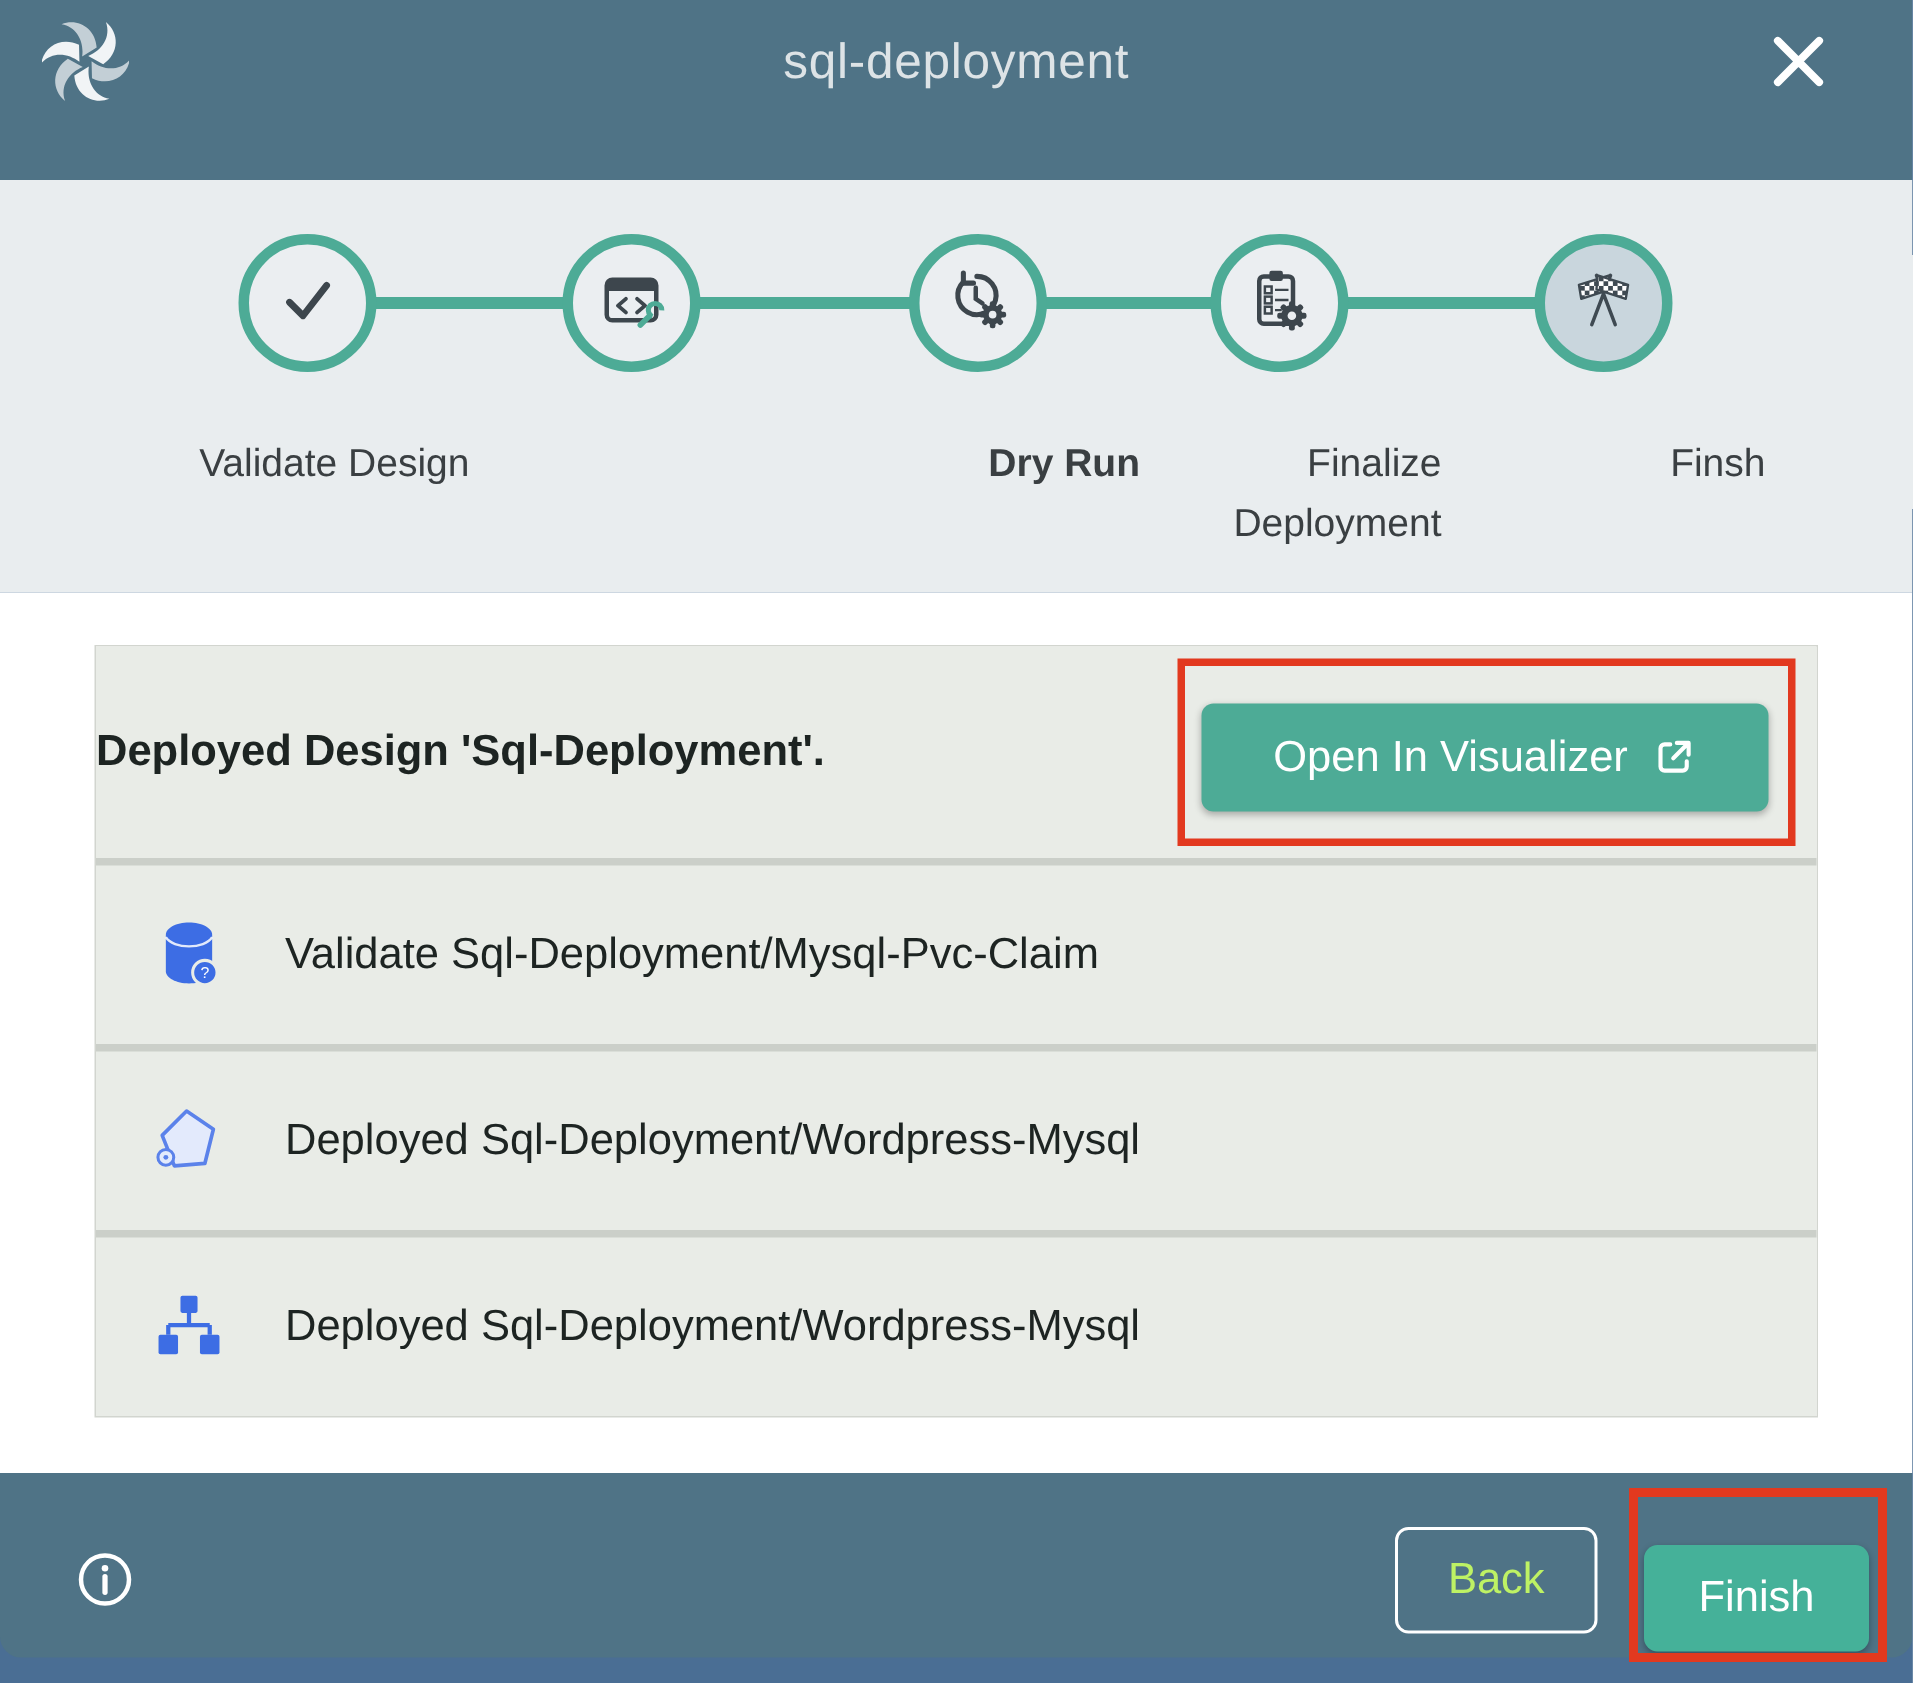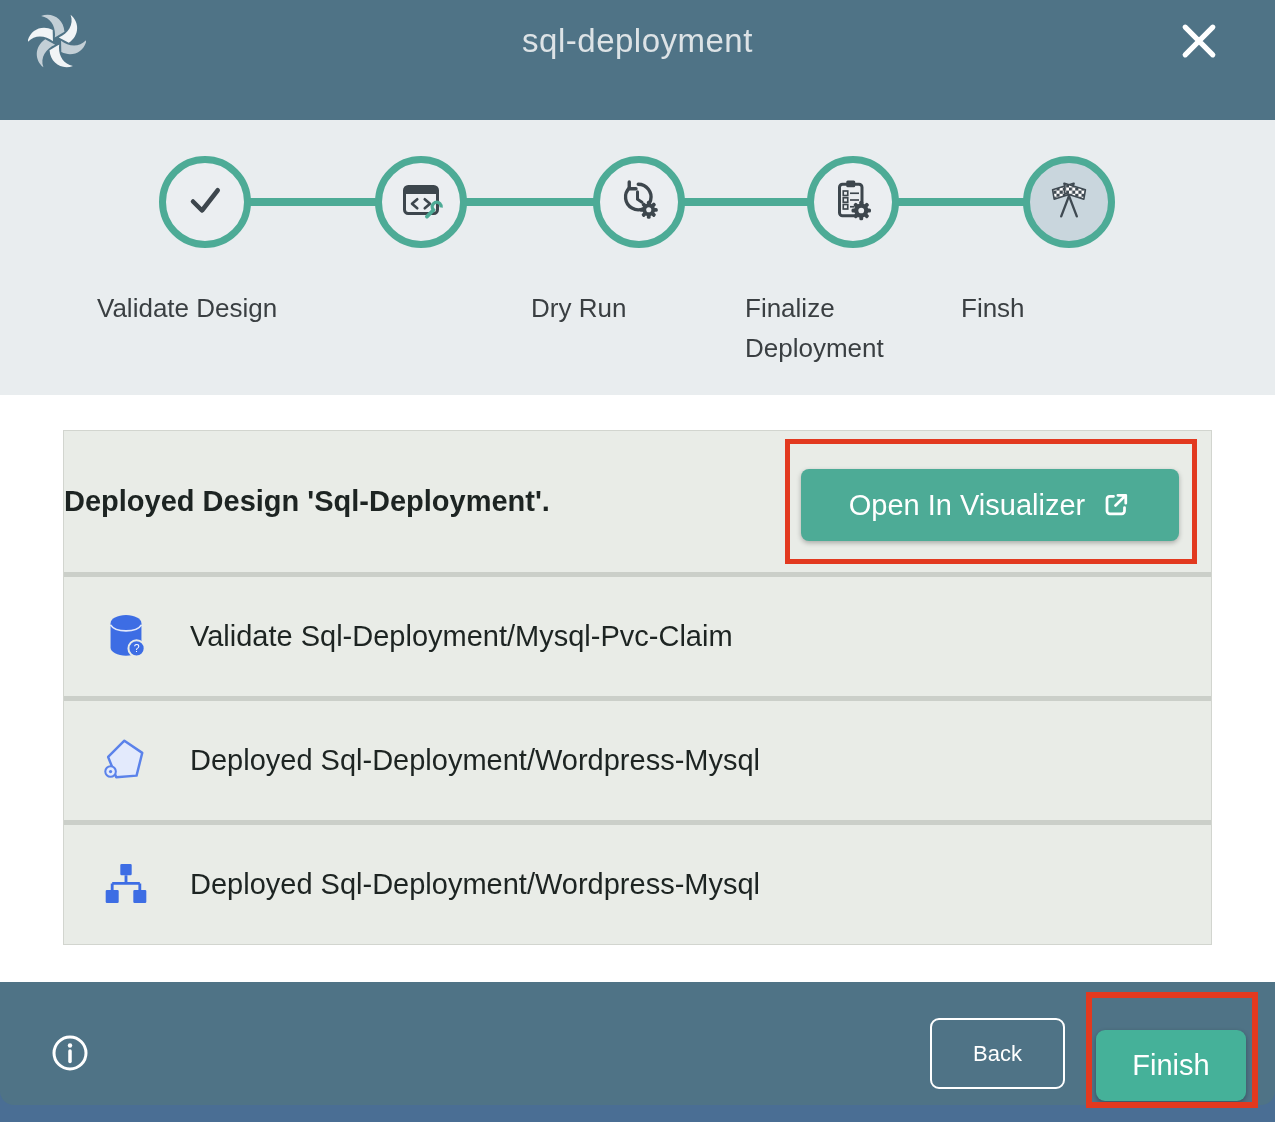--- a/index.html
+++ b/index.html
@@ -8,21 +8,21 @@
 
   
   .header{position:absolute;top:0;left:0;width:1275px;height:120px;background:#4f7386;}
   .logo{position:absolute;left:28px;top:12px;width:58px;height:58px;}
   .title{position:absolute;left:0;top:22px;width:100%;text-align:center;color:#dde3e6;font-size:33px;letter-spacing:.5px;}
   .close-btn{position:absolute;right:52px;top:18px;width:48px;height:48px;cursor:pointer;background:none;border:none;padding:0;}
 
   
   .stepper{position:absolute;top:120px;left:0;width:1275px;height:275px;background:#e9edef;}
   .connector{position:absolute;top:78px;left:205px;width:864px;height:8px;background:#4dab96;}
-  .step{position:absolute;top:36px;width:216px;text-align:left;}
+  .step{position:absolute;top:36px;width:216px;text-align:right;}
   .step-circle{width:92px;height:92px;border-radius:50%;border:7px solid #4dab96;background:#ebeef1;box-sizing:border-box;margin:0 auto;display:flex;align-items:center;justify-content:center;position:relative;cursor:pointer;}
   .step-circle.filled{background:#c9d6dd;}
   .step-label{margin-top:40px;font-size:26px;line-height:40px;color:#3a3f42;}
   .step-label span{display:inline-block;max-width:185px;}
 
   
   .content{position:absolute;top:395px;left:0;width:1275px;height:587px;background:#ffffff;}
   .list{position:absolute;left:63px;top:35px;width:1149px;border:1px solid #d2d5cf;box-sizing:border-box;}
   .row{position:relative;background:#e9ece7;display:flex;align-items:center;}
   .row.first{height:141px;}
@@ -31,21 +31,21 @@
   .first .row-text{font-weight:bold;}
   .item-icon{width:52px;height:52px;margin-left:36px;flex:0 0 auto;}
   .item .row-text{margin-left:38px;}
 
   .viz-annotation{position:absolute;left:721px;top:8px;width:412px;height:125px;border:5px solid #e2391f;box-sizing:border-box;pointer-events:none;}
   .viz-button{position:absolute;left:737px;top:38px;width:378px;height:72px;background:#4dab96;border:none;border-radius:8px;color:#ffffff;font-size:29px;font-family:Liberation Sans, sans-serif;display:flex;align-items:center;justify-content:center;gap:16px;cursor:pointer;box-shadow:0 2px 5px rgba(0,0,0,.28);}
 
   
   .footer{position:absolute;top:982px;left:0;width:1275px;height:123px;background:#4f7386;border-radius:0 0 14px 14px;}
   .info-btn{position:absolute;left:50px;top:51px;width:40px;height:40px;background:none;border:none;padding:0;cursor:pointer;}
-  .back-btn{position:absolute;right:210px;top:36px;width:135px;height:71px;background:transparent;border:2.5px solid #ffffff;border-radius:9px;color:#ffffff;font-size:22px;font-family:"Liberation Sans",sans-serif;cursor:pointer;box-sizing:border-box;}
+  .back-btn{position:absolute;right:210px;top:36px;width:135px;height:71px;background:transparent;border:2.5px solid #ffffff;border-radius:9px;color:#bef264;font-size:29px;font-family:"Liberation Sans",sans-serif;cursor:pointer;box-sizing:border-box;}
   .finish-btn{position:absolute;right:29px;top:48px;width:150px;height:71px;background:#45b199;border:none;border-radius:9px;color:#ffffff;font-size:29px;font-family:"Liberation Sans",sans-serif;cursor:pointer;box-shadow:0 2px 5px rgba(0,0,0,.3);}
   .finish-annotation{position:absolute;left:1086px;top:992px;width:172px;height:116px;border:6px solid #e2391f;box-sizing:border-box;pointer-events:none;z-index:5;}
 </style>
 </head>
 <body>
 
 <div class="page">
   <div class="modal">
 
     <div class="header">
@@ -95,21 +95,21 @@
               <path d="M27 31 l-7 6 7 6 M37 31 l7 6 -7 6" fill="none" stroke="#3d464d" stroke-width="3.5" stroke-linecap="round" stroke-linejoin="round"></path>
               <g transform="translate(48,46) rotate(45)">
                 <circle cx="0" cy="-7" r="6" fill="none" stroke="#4dab96" stroke-width="4.5" stroke-dasharray="26 12" stroke-dashoffset="-7"></circle>
                 <rect x="-2.5" y="-2" width="5" height="16" rx="2.5" fill="#4dab96"></rect>
               </g>
             </svg>
           </span>
         </div>
       </div>
 
-      <div class="step" style="left:531px;">
+      <div class="step" style="left:544px;font-weight:bold;">
         <div class="step-circle">
           <span>
             <svg viewBox="0 0 64 64" width="48" height="48">
               <path d="M19 16 A 17 17 0 1 0 31 11" fill="none" stroke="#3d464d" stroke-width="4.5" stroke-linecap="round"></path>
               <path d="M19 8 v9 h9" fill="none" stroke="#3d464d" stroke-width="4.5" stroke-linecap="round" stroke-linejoin="round"></path>
               <path d="M30 21 v10 l6 4" fill="none" stroke="#3d464d" stroke-width="4" stroke-linecap="round"></path>
               <g transform="translate(45,45)">
                 <g fill="#3d464d">
                   <rect x="-2.5" y="-12" width="5" height="24" rx="2"></rect>
                   <rect x="-2.5" y="-12" width="5" height="24" rx="2" transform="rotate(45)"></rect>

